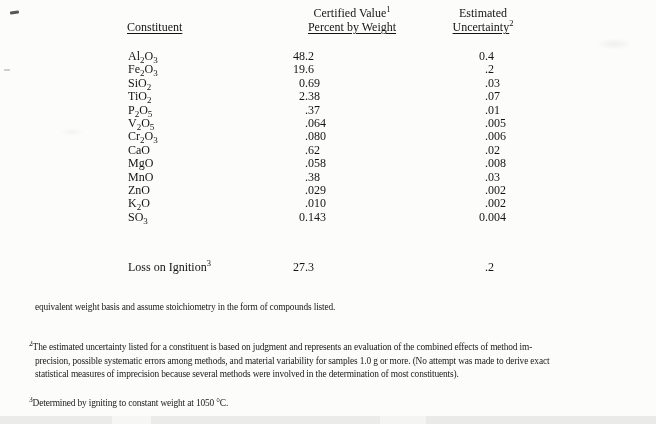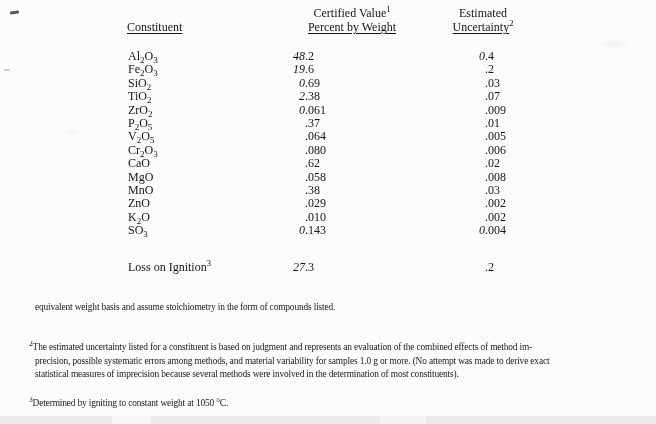--- a/index.html
+++ b/index.html
@@ -15,21 +15,21 @@
   #hdr-c3{left:483px;top:6px;transform:translateX(-50%);}
   .u{text-decoration:underline;text-underline-offset:2px;}
   sup{font-size:8.5px;line-height:0;}
   sub{font-size:9px;line-height:0;}
   
   #table-body{position:absolute;left:128px;top:50px;width:420px;}
   .row{position:relative;height:13.4px;font-size:12px;line-height:13.4px;}
   .c-f{position:absolute;left:0;top:0;white-space:nowrap;}
   .c-v{position:absolute;left:161px;top:0;white-space:nowrap;}
   .c-u{position:absolute;left:347px;top:0;white-space:nowrap;}
-  .ip{display:inline-block;text-align:right;font-style:italic;}
+  .ip{display:inline-block;text-align:right;}
   .c-v .ip{width:16px;}
   .c-u .ip{width:10px;}
   #loi-row{position:absolute;left:128px;top:260px;width:420px;height:14px;font-size:12px;line-height:14px;}
   
   .fn{position:absolute;left:29px;width:624px;font-size:9.4px;letter-spacing:-0.15px;line-height:13.5px;color:#1a1a1a;}
   .fn .line{white-space:nowrap;overflow:hidden;}
   .fn .cont{padding-left:6px;}
   .fn-marker{font-size:7.5px;}
   #footnote-1{top:300px;}
   #footnote-1 .line{line-height:15px;}
@@ -75,25 +75,20 @@
       </div>
       <div class="row">
         <span class="c-f"><span>SiO</span><sub>2</sub></span>
         <span class="c-v"><span class="ip">0</span><span class="fp">.69</span></span>
         <span class="c-u"><span class="ip"></span><span class="fp">.03</span></span>
       </div>
       <div class="row">
         <span class="c-f"><span>TiO</span><sub>2</sub></span>
         <span class="c-v"><span class="ip">2</span><span class="fp">.38</span></span>
         <span class="c-u"><span class="ip"></span><span class="fp">.07</span></span>
-      </div>
-      <div class="row">
-        <span class="c-f"><span>ZrO</span><sub>2</sub></span>
-        <span class="c-v"><span class="ip">0</span><span class="fp">.061</span></span>
-        <span class="c-u"><span class="ip"></span><span class="fp">.009</span></span>
       </div>
       <div class="row">
         <span class="c-f"><span>P</span><sub>2</sub><span>O</span><sub>5</sub></span>
         <span class="c-v"><span class="ip"></span><span class="fp">.37</span></span>
         <span class="c-u"><span class="ip"></span><span class="fp">.01</span></span>
       </div>
       <div class="row">
         <span class="c-f"><span>V</span><sub>2</sub><span>O</span><sub>5</sub></span>
         <span class="c-v"><span class="ip"></span><span class="fp">.064</span></span>
         <span class="c-u"><span class="ip"></span><span class="fp">.005</span></span>

